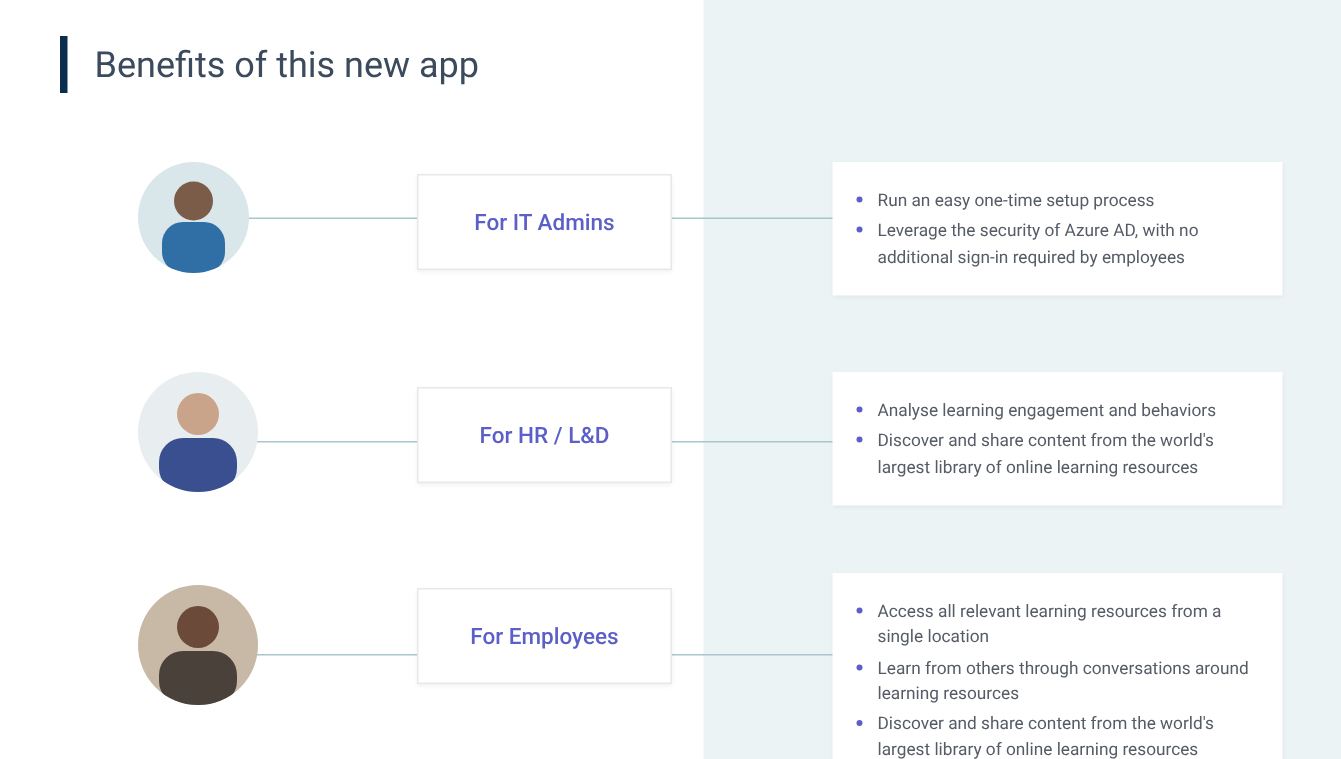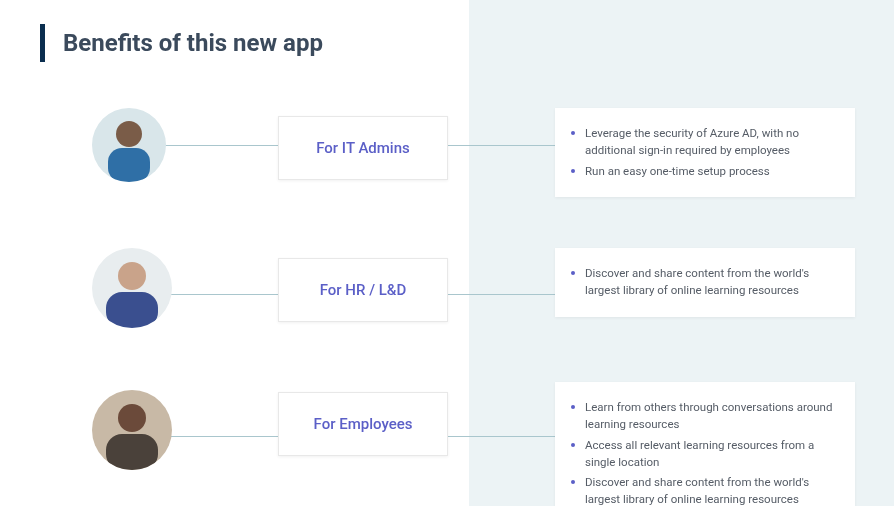--- a/index.html
+++ b/index.html
@@ -1,20 +1,20 @@
 <!DOCTYPE html>
 <html><head>
 <meta charset="utf-8">
 <style>
 *{box-sizing:border-box;margin:0;padding:0}
 body{font-family:-apple-system,BlinkMacSystemFont,"Segoe UI",Roboto,sans-serif;background:#fff;width:894px;height:506px;position:relative;overflow:hidden}
 .right-bg{position:absolute;top:0;right:0;width:425px;height:506px;background:#ecf3f5;z-index:0}
 .title-wrap{position:absolute;top:24px;left:40px;display:flex;align-items:center;gap:18px;z-index:2}
 .accent-bar{width:5px;height:38px;background:#0b2e4f}
-.title{font-size:24px;color:#3b4a5c;font-weight:700}
+.title{font-size:24px;color:#3b4a5c;font-weight:400}
 .row{position:absolute;left:0;right:0;z-index:2}
 .row1{top:108px}
 .row2{top:250px}
 .row3{top:384px}
 .avatar{position:absolute;width:74px;height:74px;border-radius:50%;left:92px;overflow:hidden}
 .row2 .avatar,.row3 .avatar{width:80px;height:80px}
 .line-left{position:absolute;height:1px;background:#a9c6cd;left:160px;width:120px;top:37px;z-index:-1}
 .line-right{position:absolute;height:1px;background:#a9c6cd;left:445px;width:120px;top:37px;z-index:-1}
 .role-card{position:absolute;left:278px;width:170px;background:#fff;border:1px solid #e8e8e8;box-shadow:0 1px 3px rgba(0,0,0,0.06);display:flex;align-items:center;justify-content:center;color:#5b5fc7;font-size:15px;font-weight:500;padding:22px 8px;top:8px}
 .detail-card{position:absolute;left:555px;width:300px;background:#fff;box-shadow:0 1px 3px rgba(0,0,0,0.06);padding:14px 18px 14px 14px;top:0}
@@ -49,59 +49,60 @@
         <rect x="16" y="40" width="42" height="34" rx="14" fill="#2f6fa6"></rect>
       </svg>
   </div>
   <div class="line-left"></div>
   <div class="role-card">
     <span>For IT Admins</span>
   </div>
   <div class="line-right"></div>
   <div class="detail-card">
     <ul>
+      <li>Run an easy one-time setup process</li>
       <li>Leverage the security of Azure AD, with no additional sign-in required by employees</li>
-      <li>Run an easy one-time setup process</li>
     </ul>
   </div>
 </div>
 
 <div class="row row2">
   <div class="avatar">
     <svg viewBox="0 0 80 80">
         <rect width="80" height="80" fill="#e8edef"></rect>
         <circle cx="40" cy="28" r="14" fill="#c9a38a"></circle>
         <rect x="14" y="44" width="52" height="36" rx="16" fill="#3a4f8f"></rect>
       </svg>
   </div>
   <div class="line-left"></div>
   <div class="role-card">
     <span>For HR / L&amp;D</span>
   </div>
   <div class="line-right"></div>
   <div class="detail-card">
     <ul>
+      <li>Analyse learning engagement and behaviors</li>
       <li>Discover and share content from the world's largest library of online learning resources</li>
     </ul>
   </div>
 </div>
 
 <div class="row row3">
   <div class="avatar">
     <svg viewBox="0 0 80 80">
         <rect width="80" height="80" fill="#c8b9a6"></rect>
         <circle cx="40" cy="28" r="14" fill="#6b4a3a"></circle>
         <rect x="14" y="44" width="52" height="36" rx="16" fill="#4a413a"></rect>
       </svg>
   </div>
   <div class="line-left"></div>
   <div class="role-card">
     <span>For Employees</span>
   </div>
   <div class="line-right"></div>
   <div class="detail-card">
     <ul>
+      <li>Access all relevant learning resources from a single location</li>
       <li>Learn from others through conversations around learning resources</li>
-      <li>Access all relevant learning resources from a single location</li>
       <li>Discover and share content from the world's largest library of online learning resources</li>
     </ul>
   </div>
 </div>
 
 </body></html>

